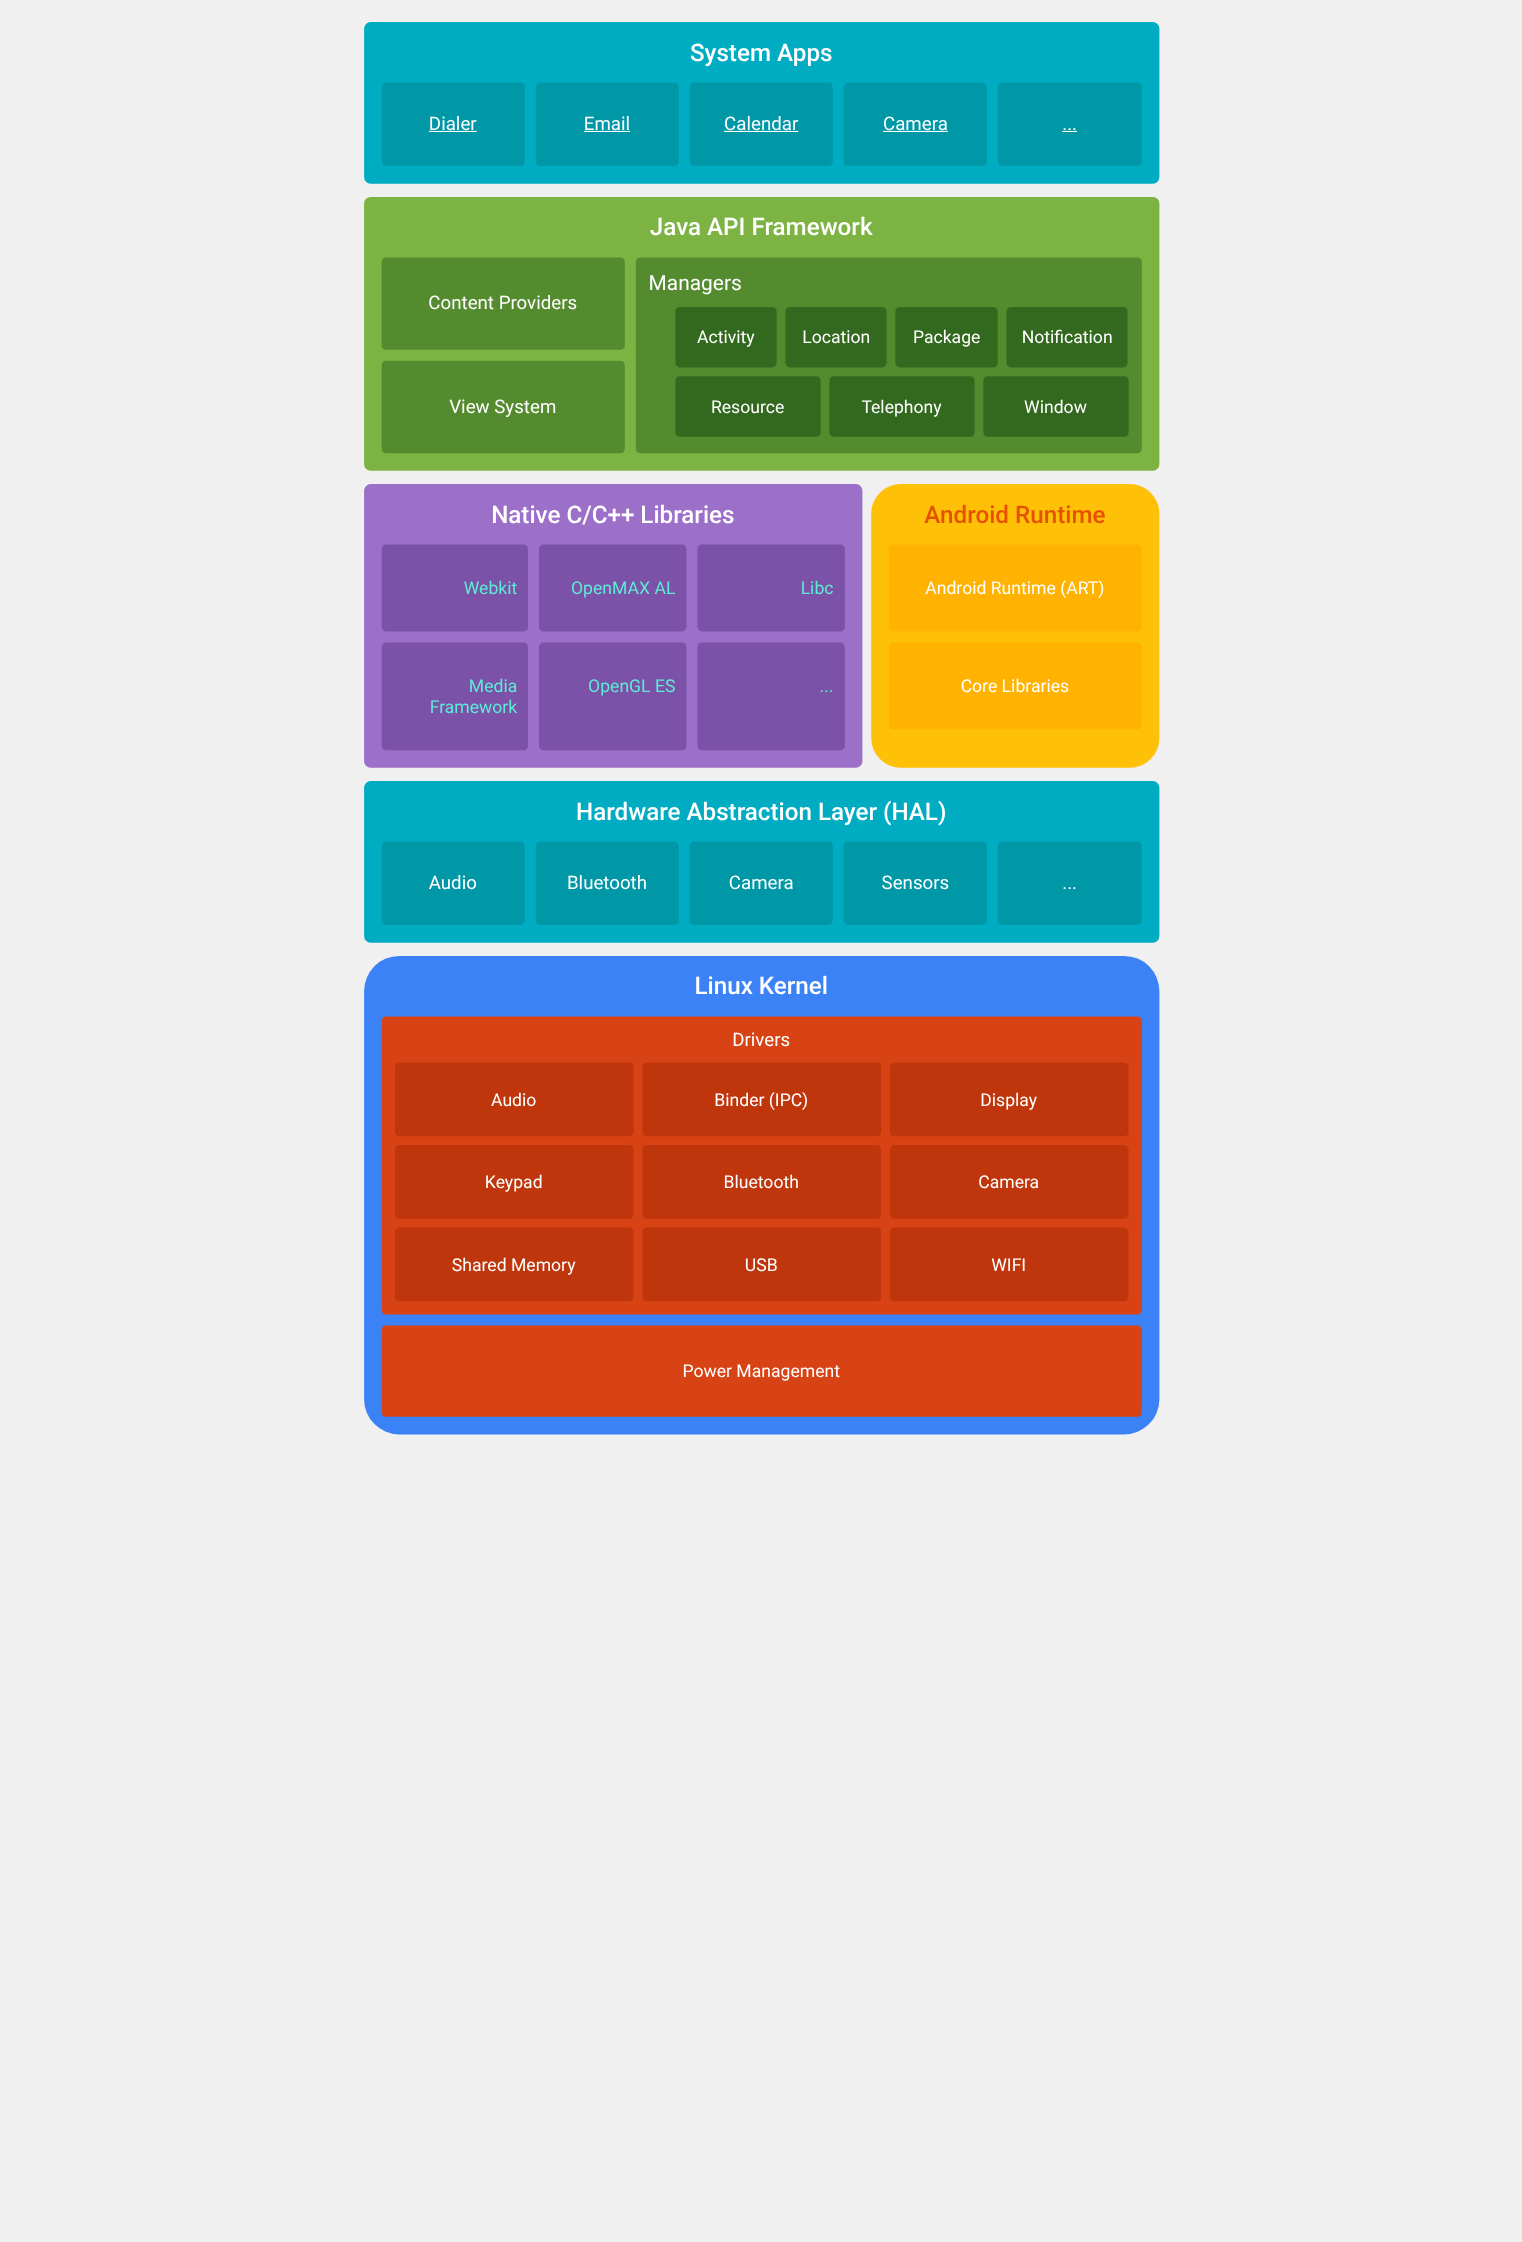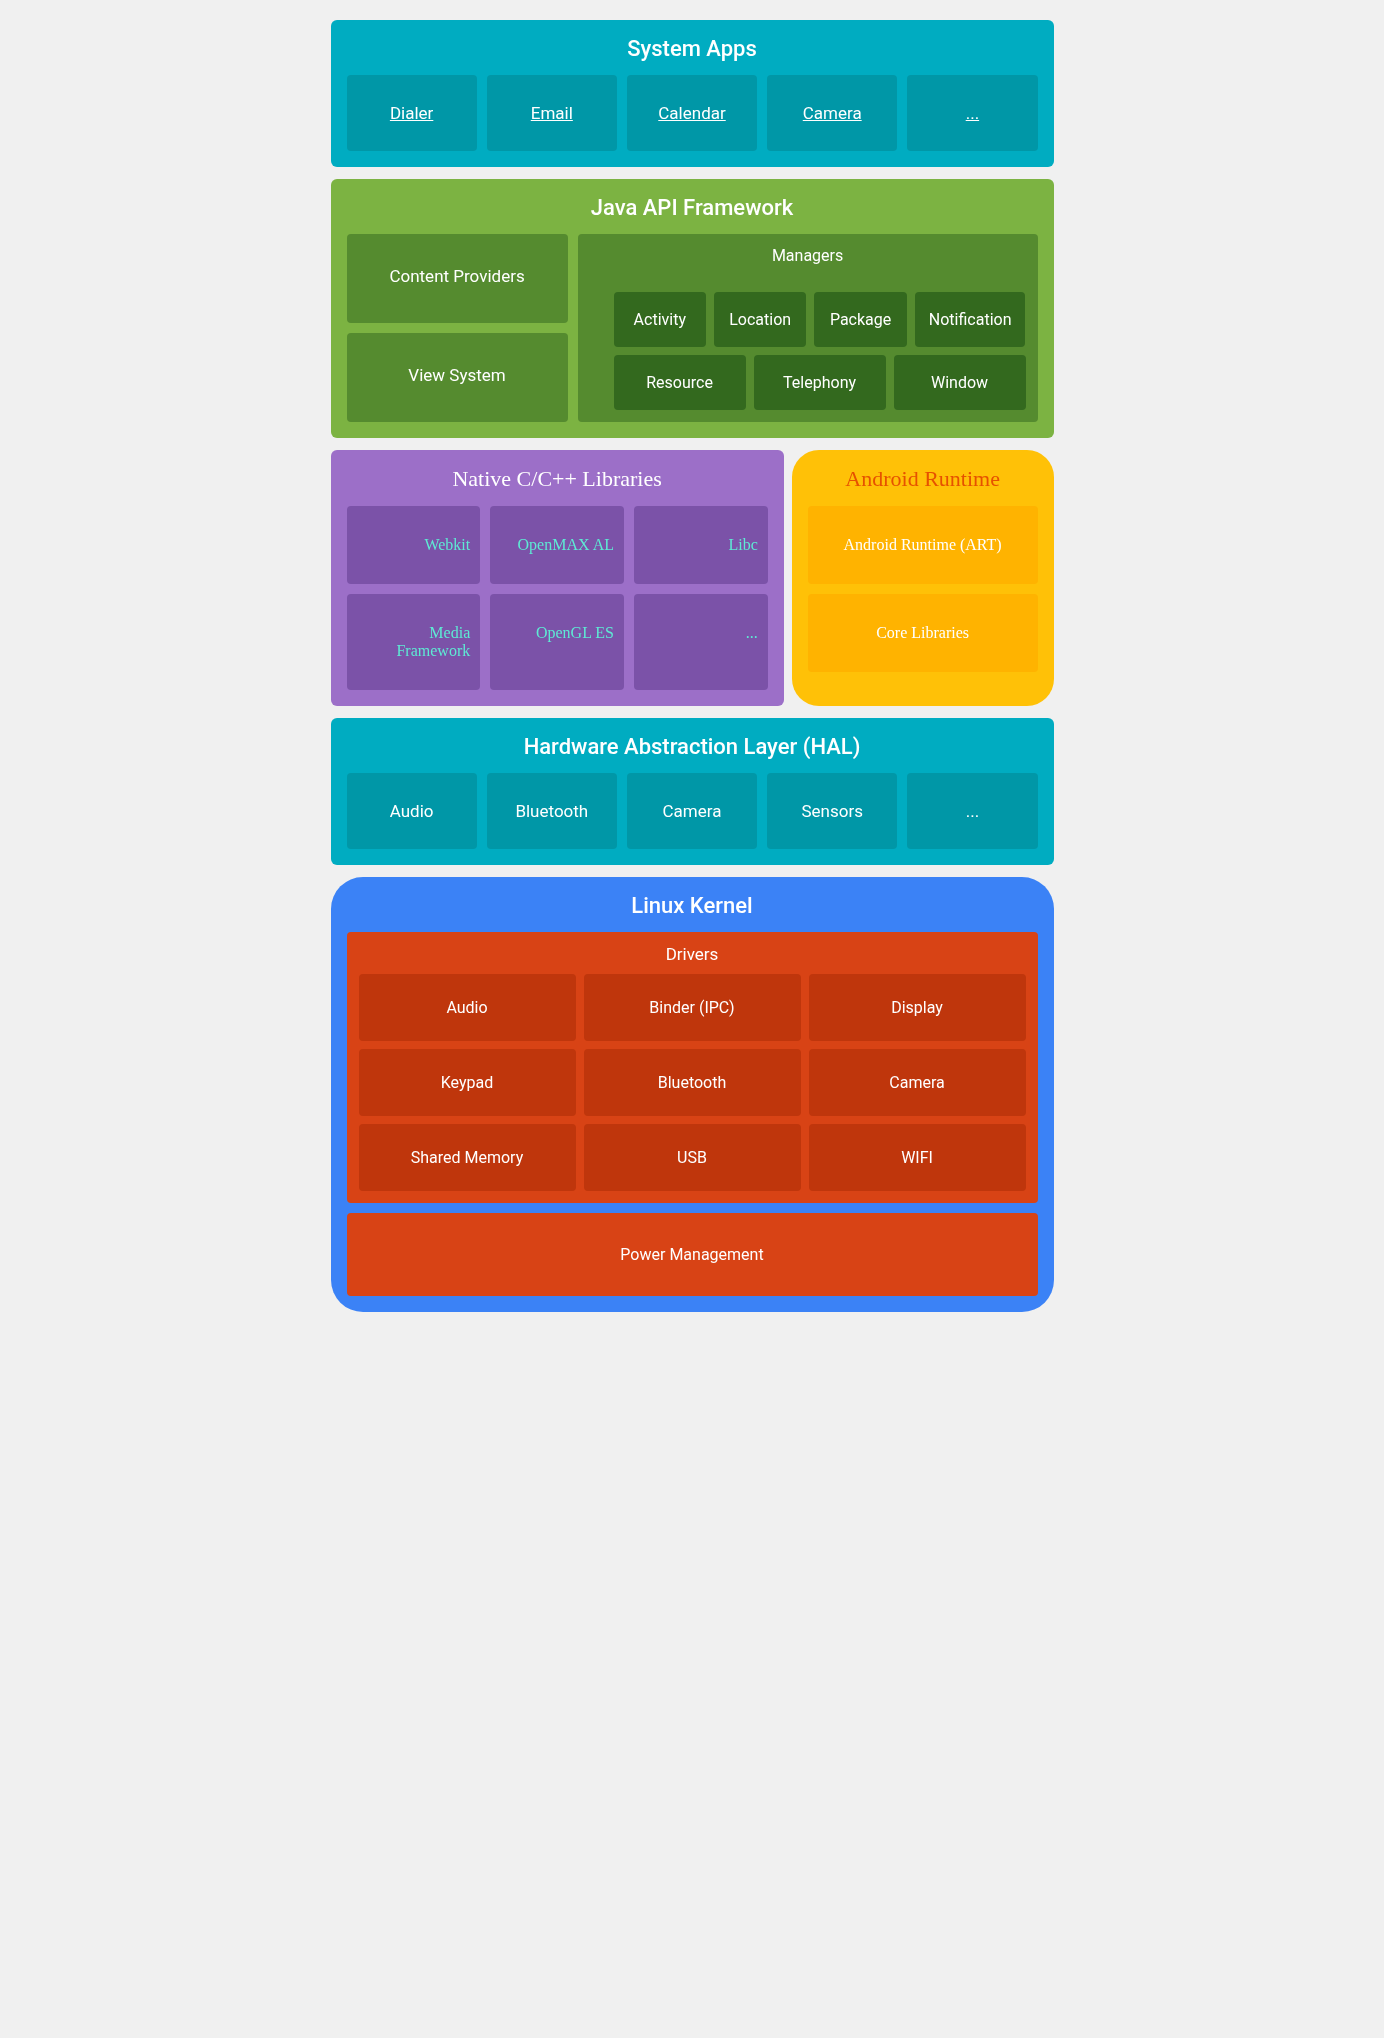--- a/index.html
+++ b/index.html
@@ -73,24 +73,24 @@
       font-size: 17px;
       flex: 1;
     }
     .java-api .right-col {
       flex: 1;
       background-color: #558b2f;
       border-radius: 4px;
       padding: 12px;
     }
     .managers-title {
-      text-align: center;
-      color: white;
-      font-size: 16px;
-      margin-bottom: 27px;
+      text-align: left;
+      color: white;
+      font-size: 19px;
+      margin-bottom: 10px;
     }
     .managers-grid {
       display: flex;
       flex-direction: column;
       gap: 8px;
       padding-left: 24px;
     }
     .managers-row {
       display: flex;
       gap: 8px;
@@ -103,21 +103,20 @@
       color: white;
       font-size: 16px;
       text-align: center;
       flex: 1;
     }
 
     
     .middle-row {
       display: flex;
       gap: 8px;
-      font-family: Liberation Serif, serif;
     }
     .native-libs {
       background-color: #9c6fc8;
       flex: 1.1;
     }
     .android-runtime {
       background-color: #ffc107;
       flex: 0.6;
       border-radius: 27px;
     }

